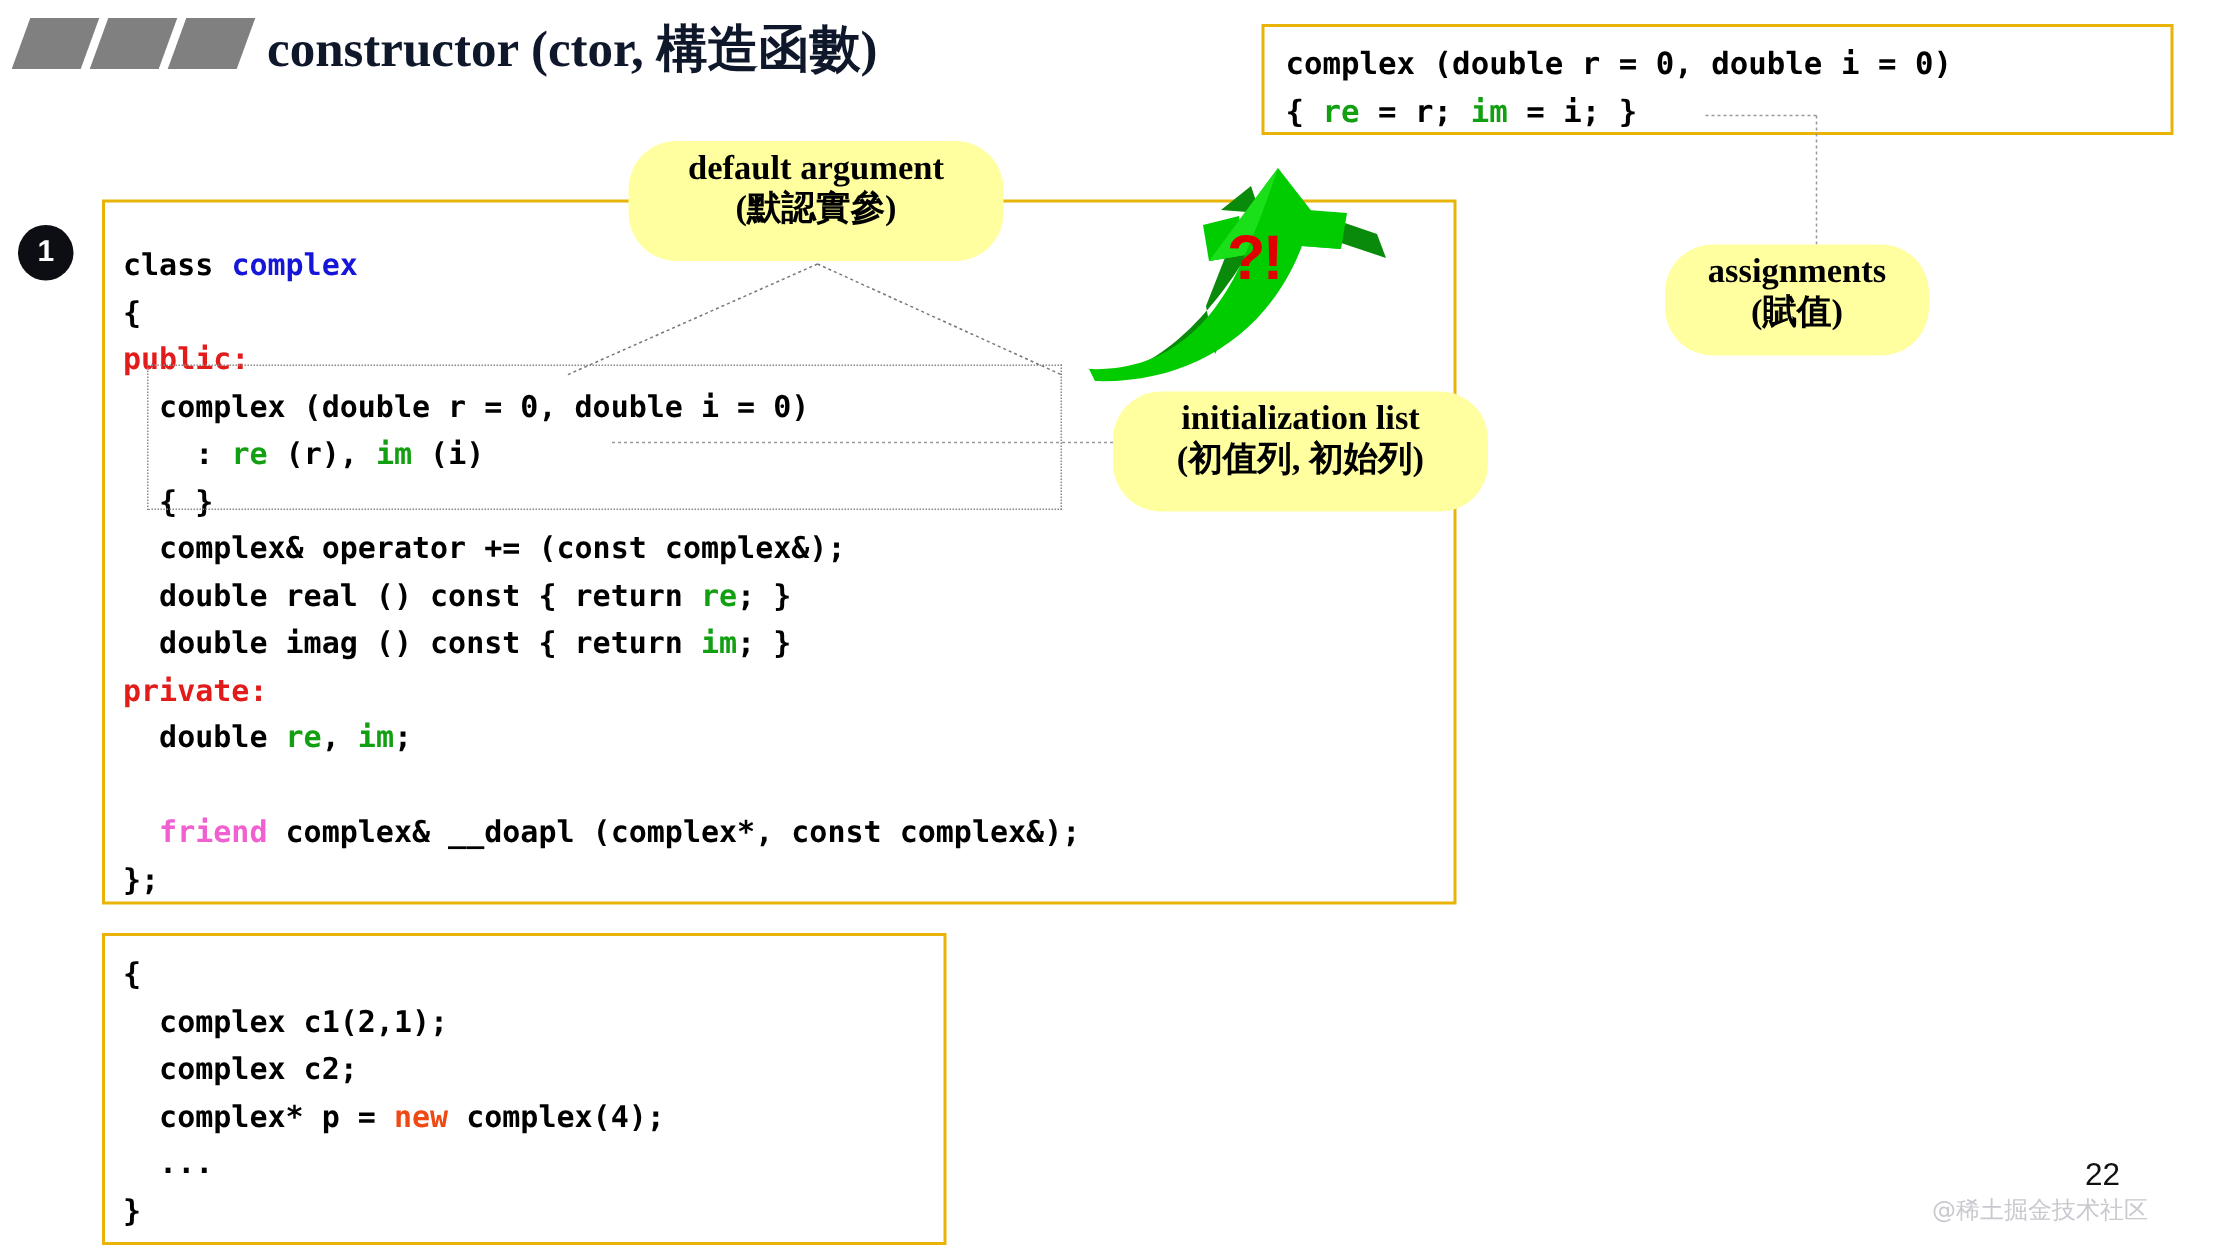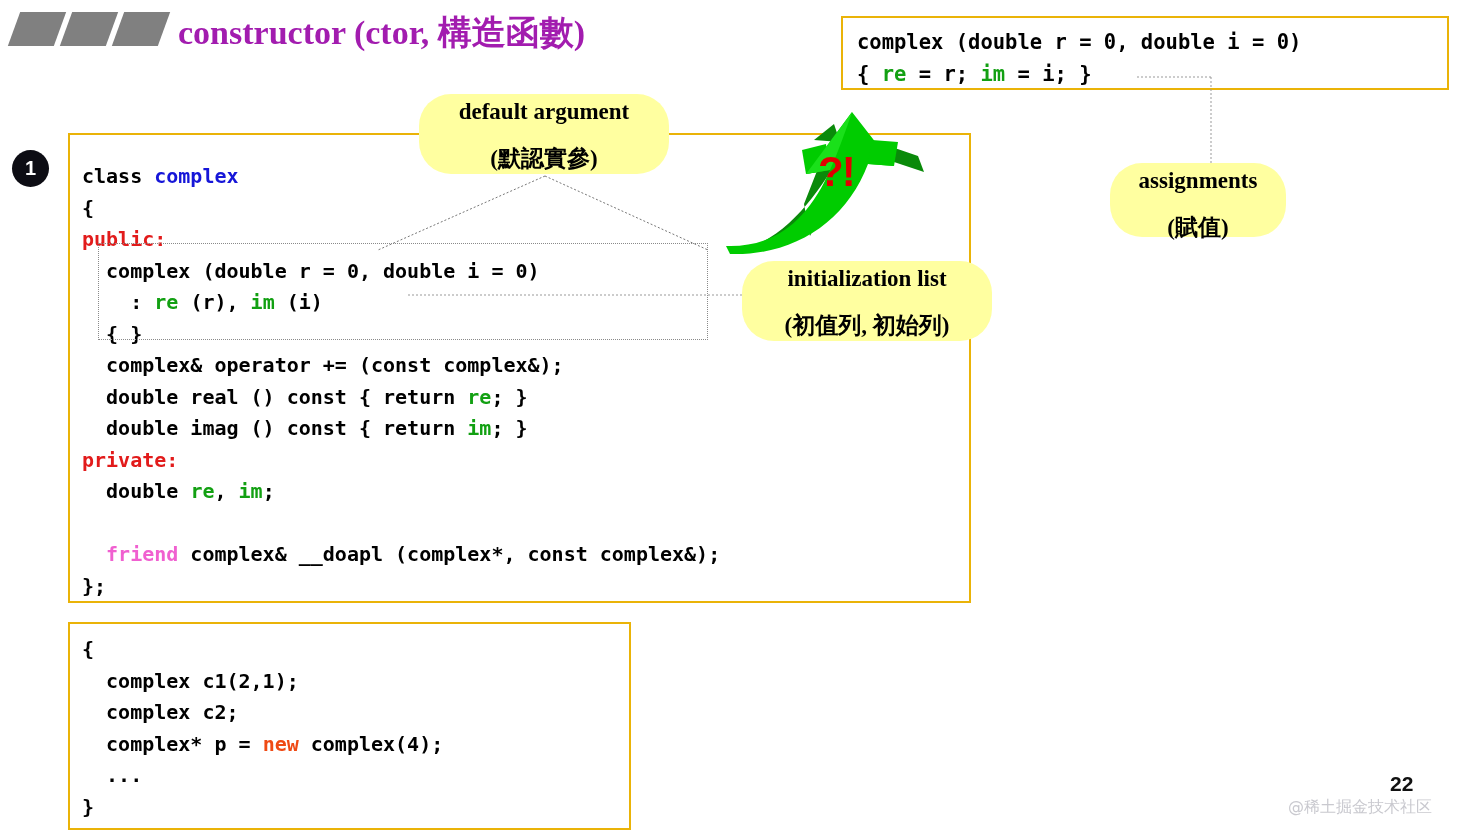--- a/index.html
+++ b/index.html
@@ -19,21 +19,21 @@
     background:#808080;
     transform:skewX(-20deg);
   }
   .bar.b1{left:6px;}
   .bar.b2{left:58px;}
   .bar.b3{left:110px;}
 
   .slide-title{
     position:absolute;left:178px;top:10px;
     font-family:"Liberation Serif", serif;
-    font-size:34px;font-weight:bold;color:#a21caf;
+    font-size:34px;font-weight:bold;color:#0f172a;
     letter-spacing:0px;white-space:nowrap;
   }
 
   
   .codebox{
     position:absolute;
     border:2px solid #eab308;
     background:#ffffff;
     box-sizing:border-box;
   }
@@ -79,21 +79,21 @@
     color:#000;
     font-family:"Liberation Serif", serif;
     font-weight:bold;
     text-align:center;
     line-height:1.18;
     box-sizing:border-box;
     padding:4px 8px 6px 8px;
     border-radius:32px;
   }
   .callout .en{display:block;font-size:23px;letter-spacing:0px;}
-  .callout .zh{display:block;font-size:23px;margin-top:20px;}
+  .callout .zh{display:block;font-size:23px;}
 
   #callout-default{left:419px;top:94px;width:250px;height:80px;}
   #callout-init{left:742px;top:261px;width:250px;height:80px;}
   #callout-assign{left:1110px;top:163px;width:176px;height:74px;}
 
   
   #note-green{
     position:absolute;left:1008px;top:268px;width:378px;height:44px;
     background:#8ed14a;
     color:#000;
@@ -109,21 +109,21 @@
     border-radius:50%;background:#0d0d14;
     color:#fff;font-family:"Liberation Sans",sans-serif;
     font-size:20px;font-weight:bold;
     display:flex;align-items:center;justify-content:center;
   }
 
   
   #page-num{
     position:absolute;left:1390px;top:772px;
     font-family:"Liberation Sans",sans-serif;
-    font-size:21px;font-weight:bold;color:#111;
+    font-size:21px;font-weight:normal;color:#111;
   }
   #watermark{
     position:absolute;left:1288px;top:797px;
     font-family:"DejaVu Sans","Liberation Sans",sans-serif;
     font-size:16px;color:#c9c9cf;white-space:nowrap;
   }
 
   
   #leaders{position:absolute;left:0;top:0;width:1483px;height:840px;pointer-events:none;}
   #arrow-svg{position:absolute;left:718px;top:108px;width:216px;height:148px;}

